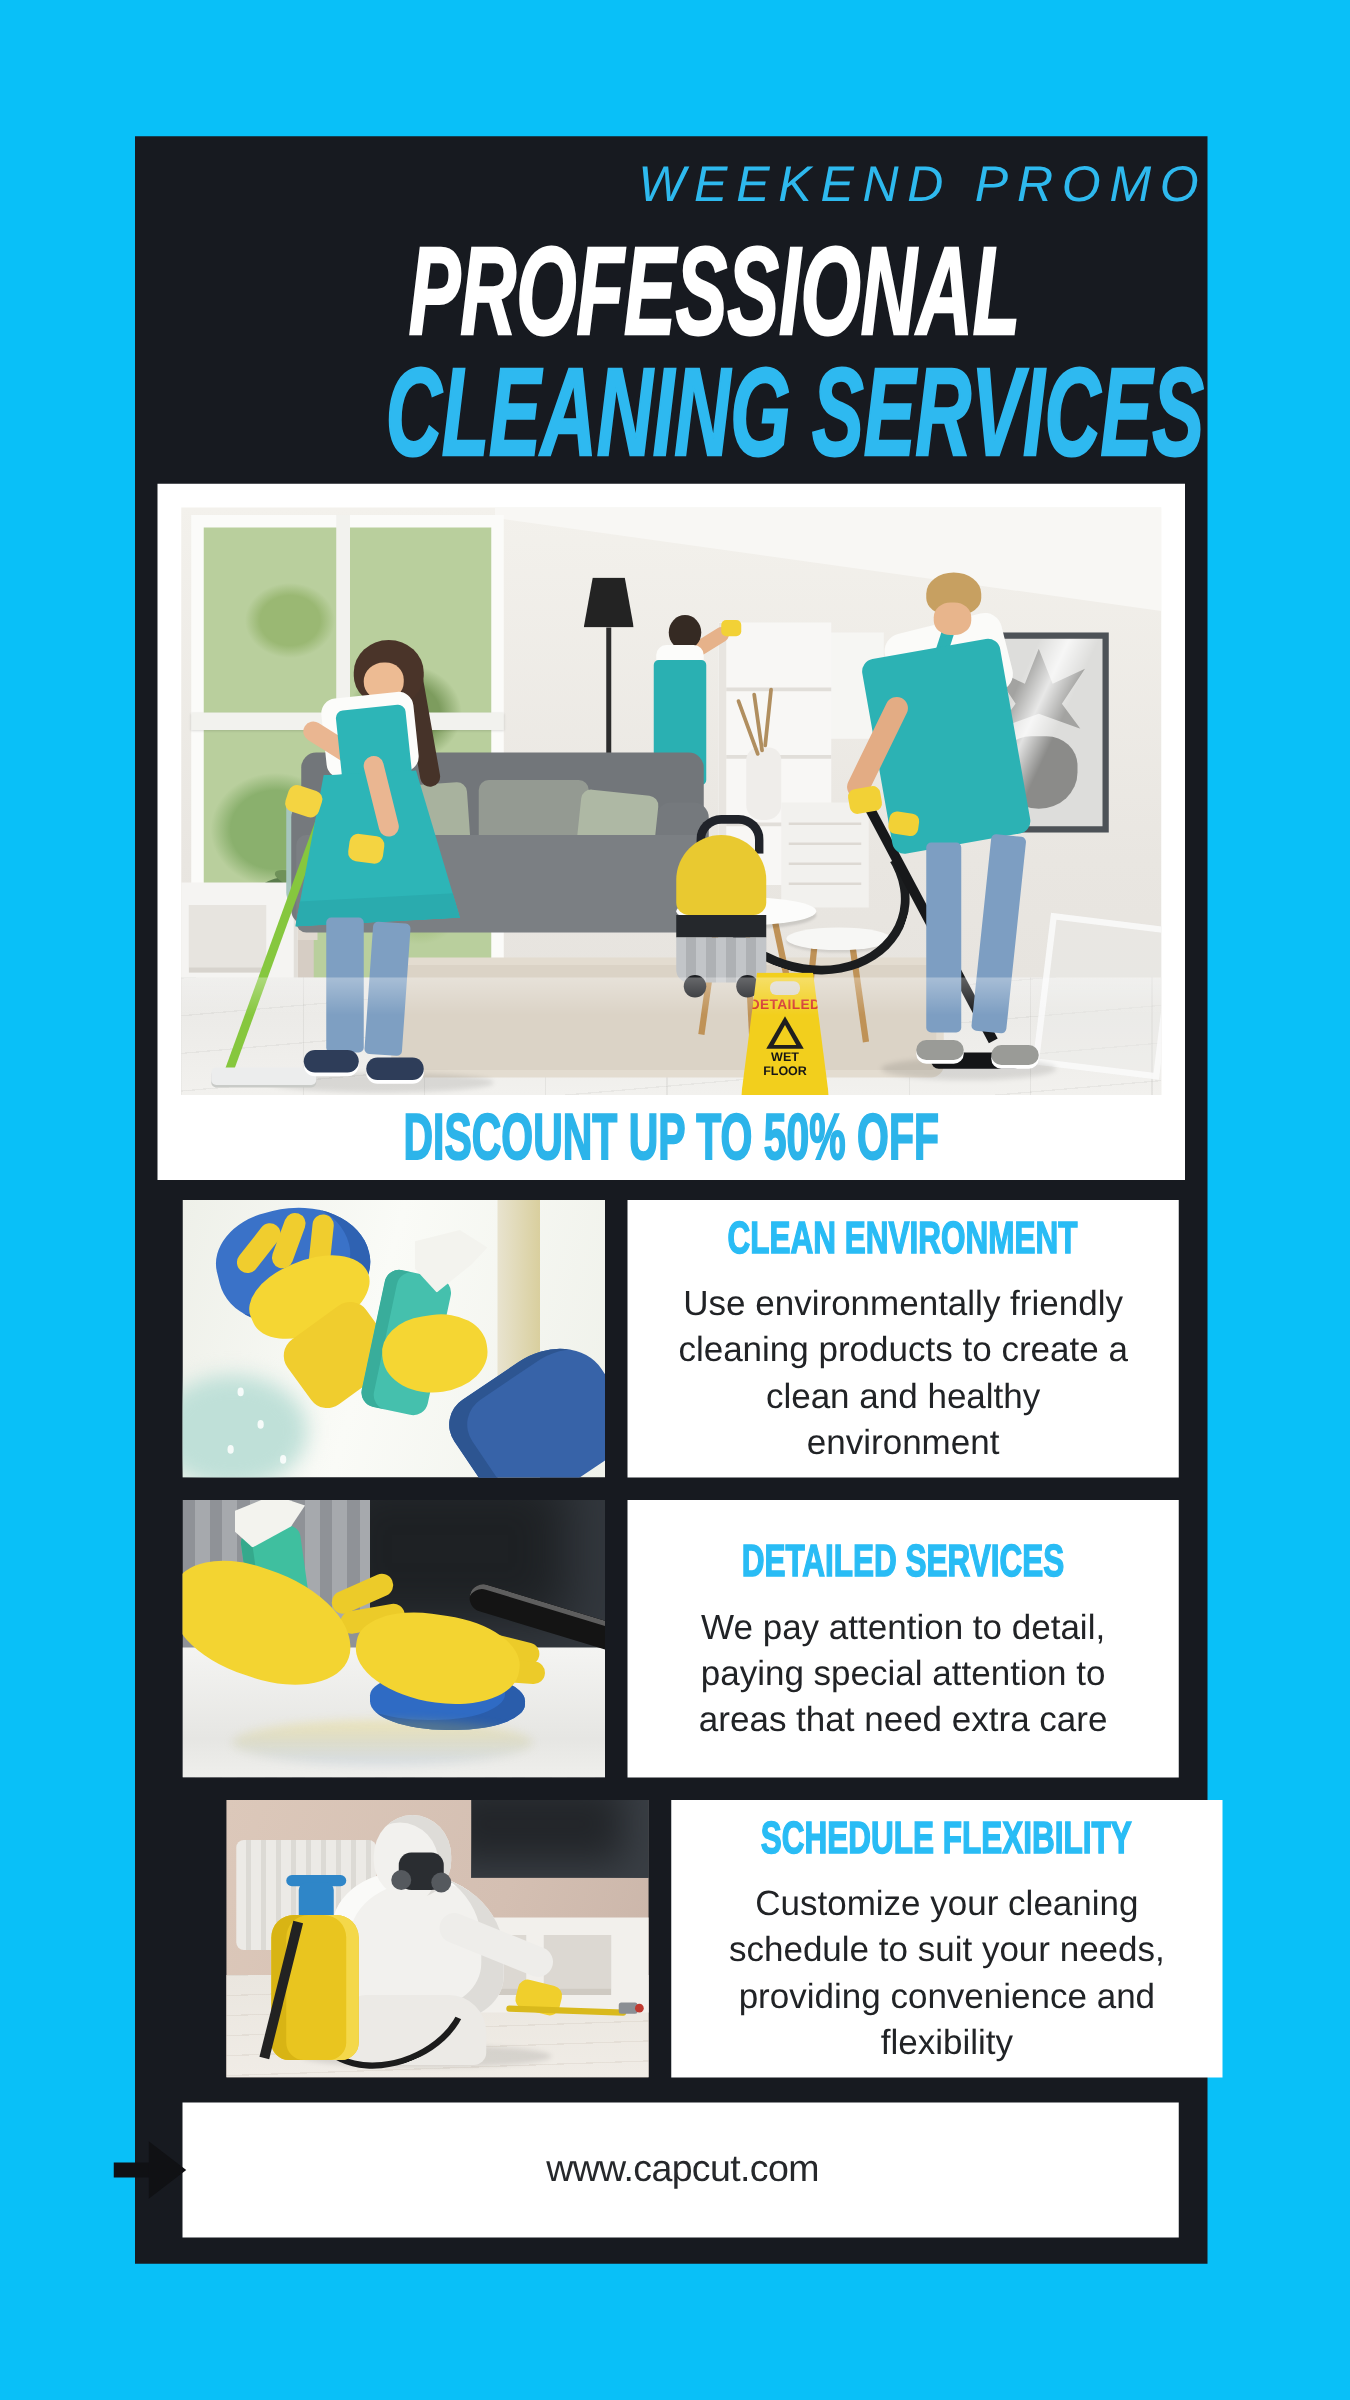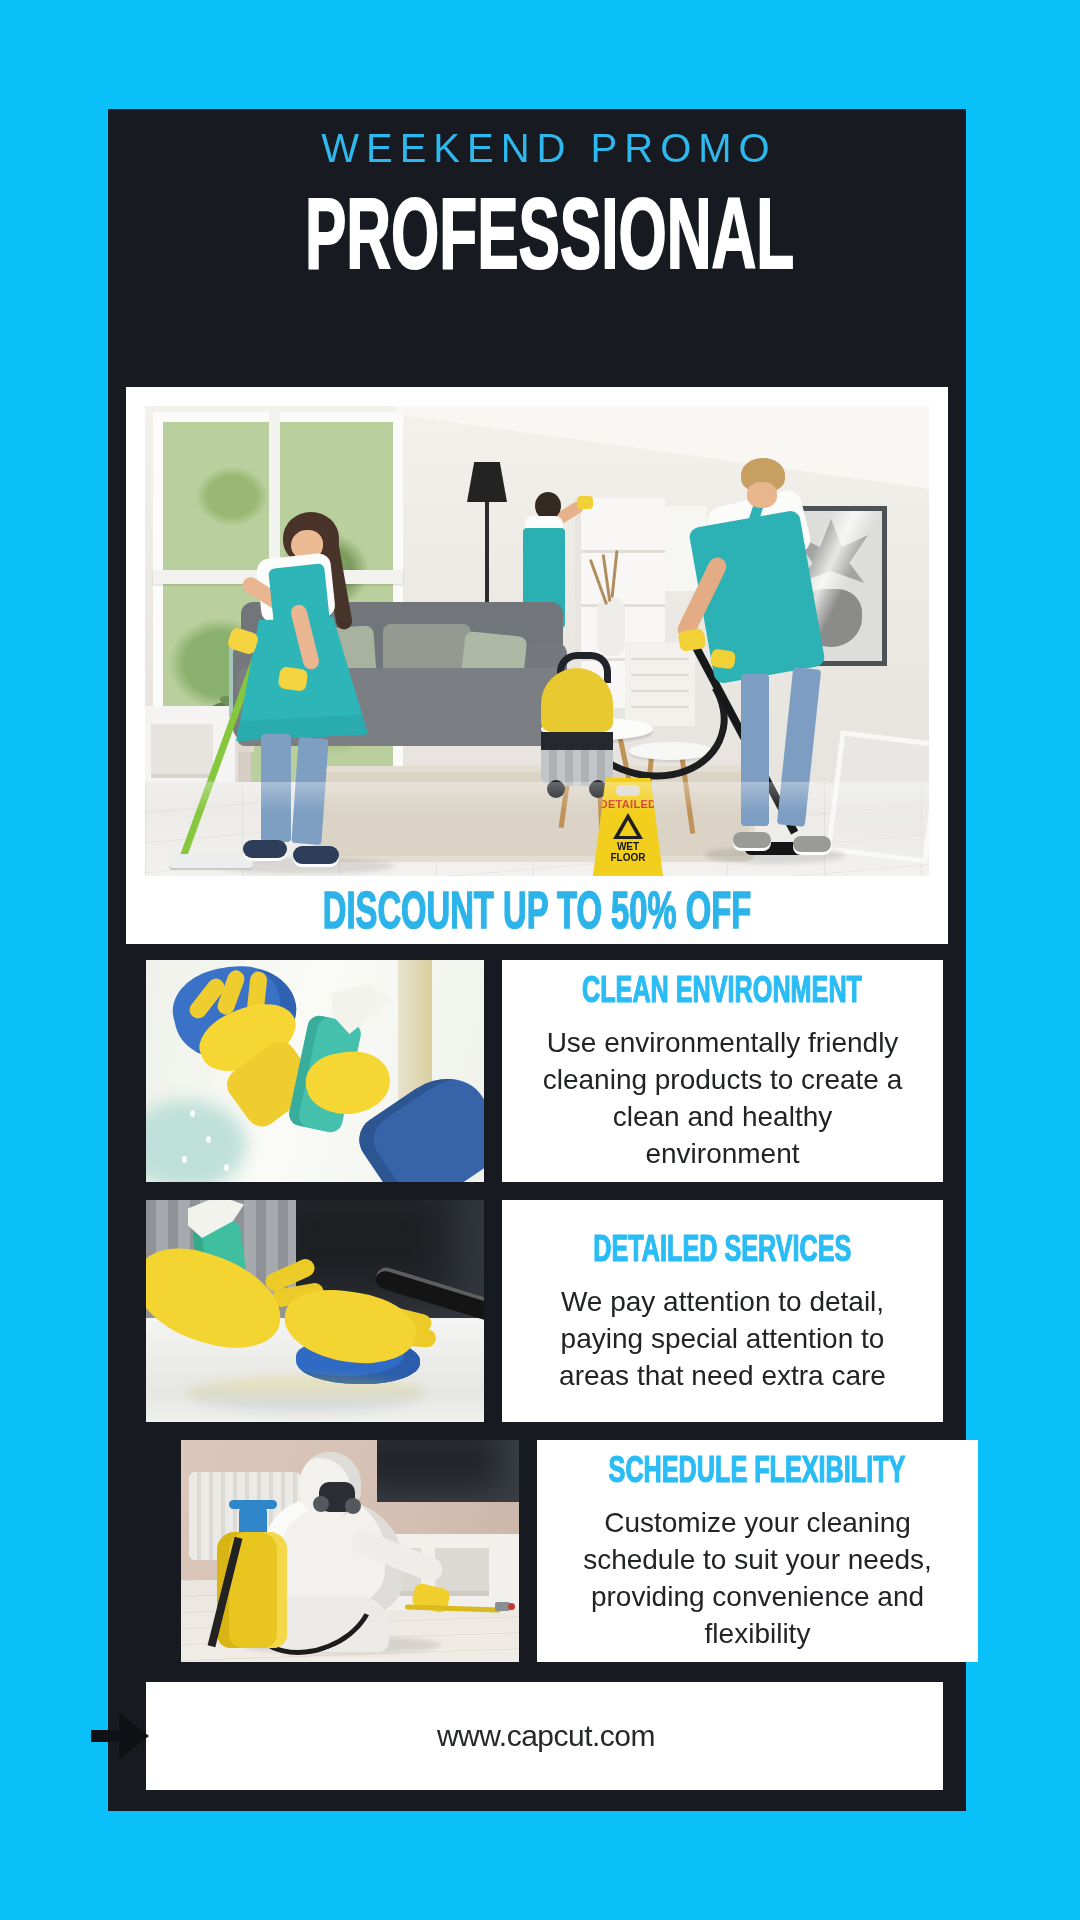--- a/index.html
+++ b/index.html
@@ -7,21 +7,21 @@
     width:1080px;height:1920px;position:relative;overflow:hidden;
     background:#09C0F8;
     font-family:"Liberation Sans", sans-serif;
   }
   
   .poster{
     position:absolute;left:108px;top:109px;width:858px;height:1702px;
     background:#171A20;
   }
   
-  .header{position:absolute;left:12px;top:0;width:100%;text-align:center;}
+  .header{position:absolute;left:0;top:0;width:100%;text-align:right;font-style:italic;}
   .kicker{
     margin-top:16px;font-size:40px;font-weight:400;letter-spacing:7px;
     color:#2EB9EE;line-height:46px;
   }
   .title{font-size:100px;line-height:97px;font-weight:800;letter-spacing:0px;margin-top:14px;
     -webkit-text-stroke:2px currentColor;}
   .title .cond{display:inline-block;transform:scaleX(.62);white-space:nowrap;}
   .title1{color:#FFFFFF;}
   .title2{color:#2EB9F0;margin-top:0;}
   
@@ -238,20 +238,21 @@
   .t3noz{left:327px;top:163px;width:7px;height:7px;background:#c03a30;border-radius:50%;}
 </style>
 </head>
 <body>
 
 <div class="poster">
 
   <div class="header">
     <div class="kicker">WEEKEND PROMO</div>
     <div class="title title1"><span class="cond">PROFESSIONAL</span></div>
+    <div class="title title2"><span class="cond">CLEANING SERVICES</span></div>
   </div>
 
   <div class="hero-card">
     <div class="hero-photo">
       <div class="sc ceiling"></div>
       <div class="sc win">
         <div class="green"></div>
         <div class="hbar"></div>
         <div class="vbar"></div>
       </div>

